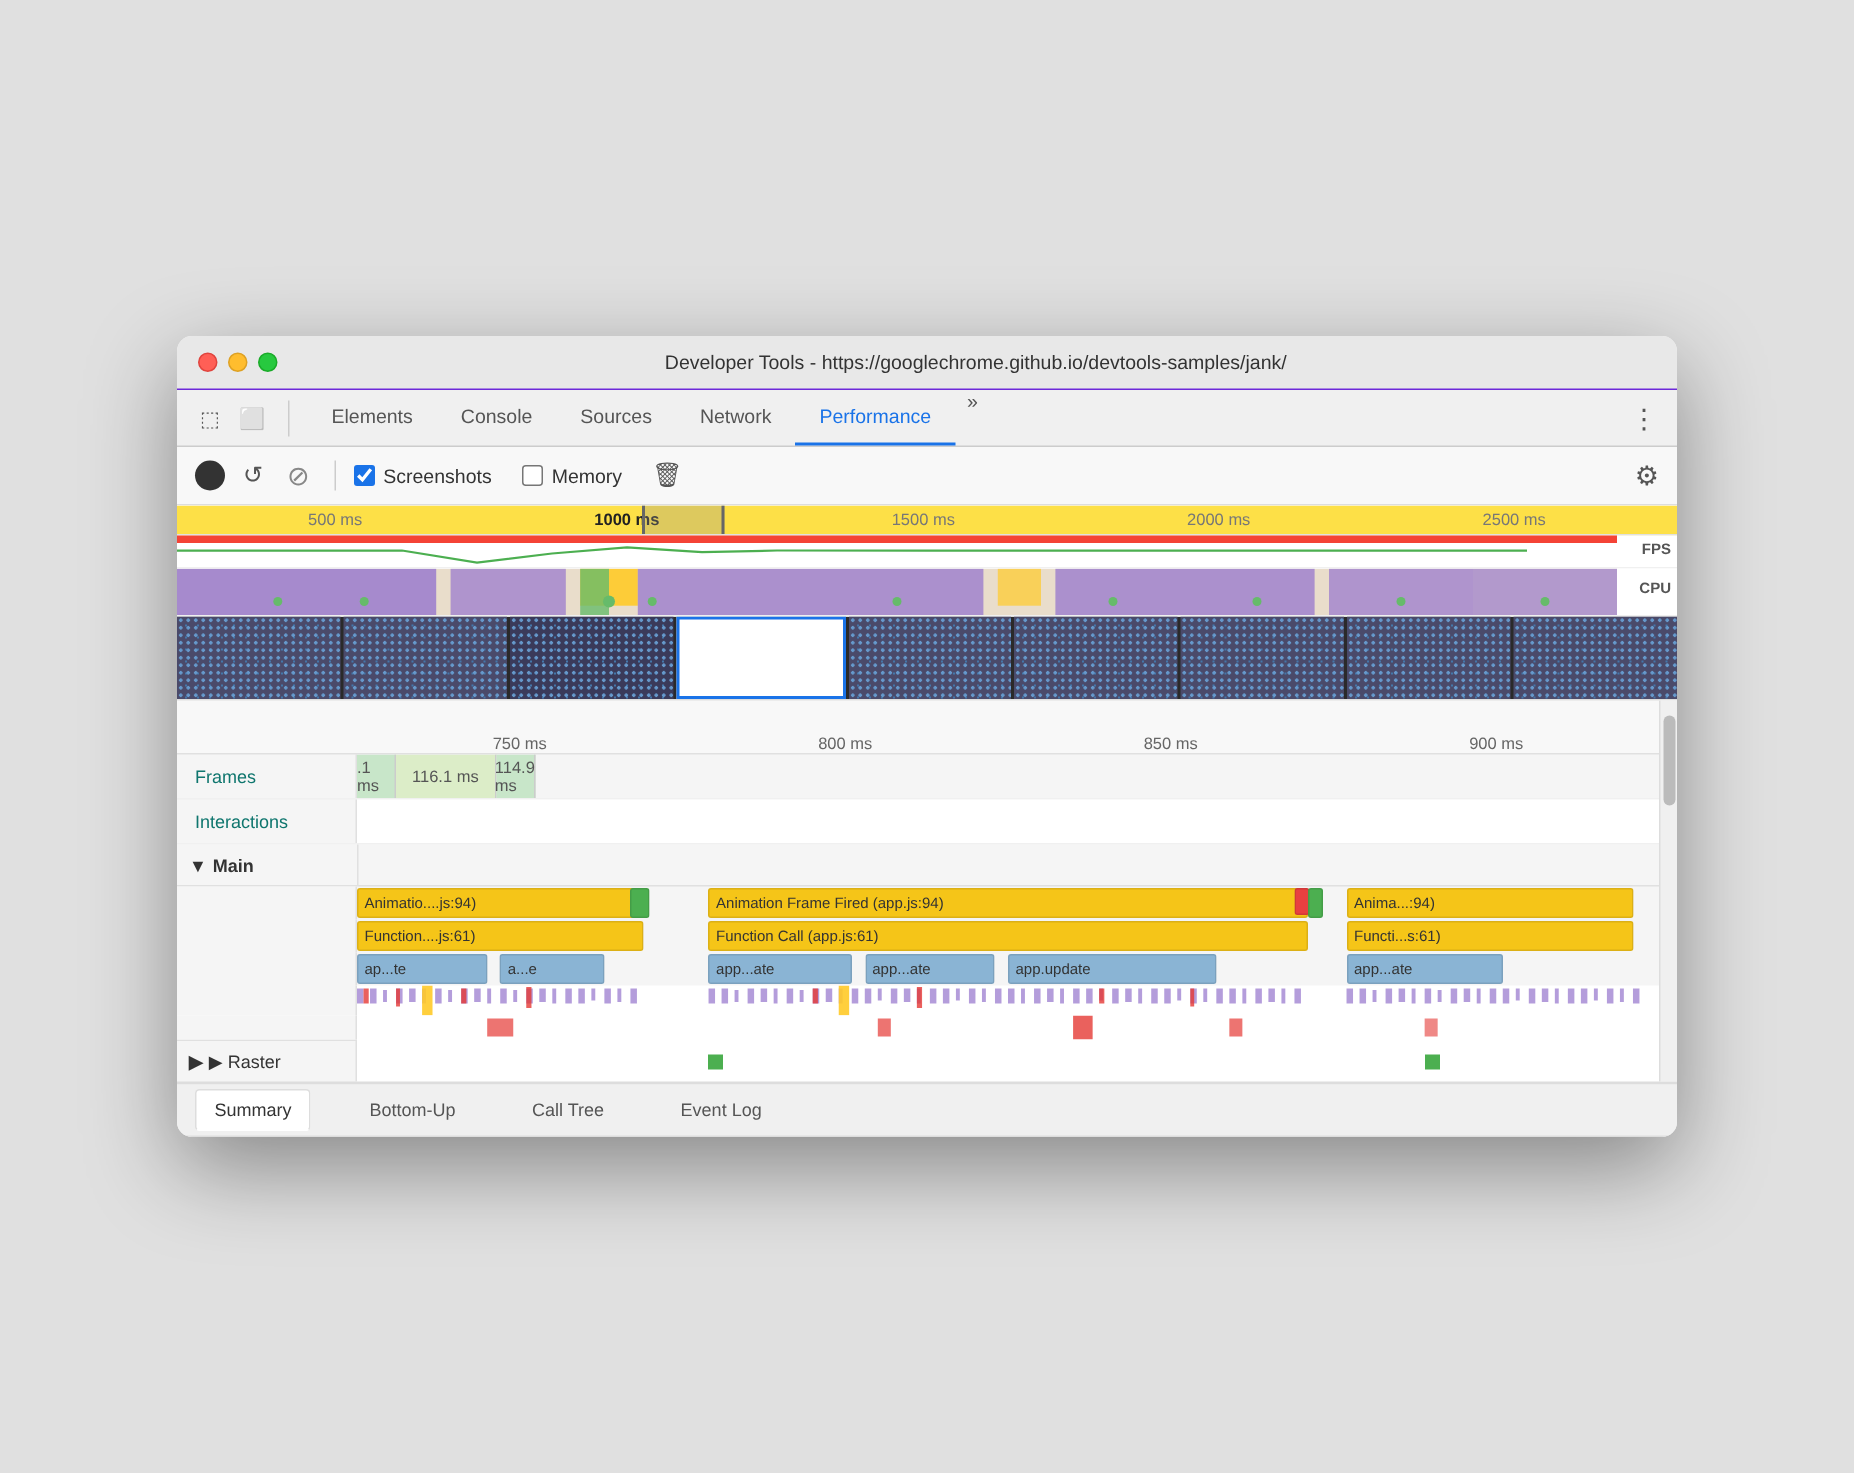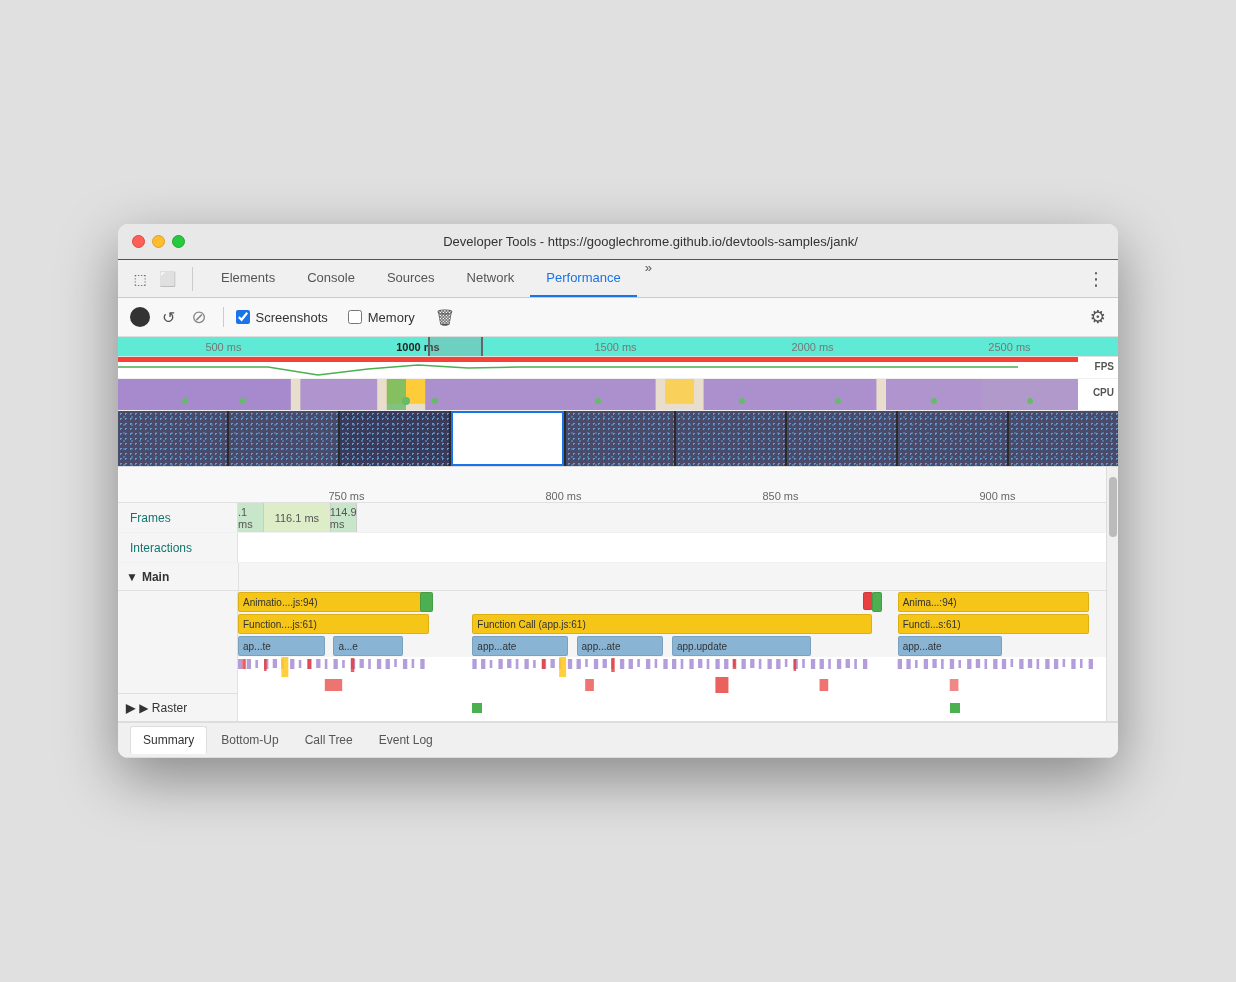--- a/index.html
+++ b/index.html
@@ -189,21 +189,21 @@
       background: #fff;
       border-bottom: 1px solid #ddd;
       overflow: hidden;
       position: relative;
     }
 
     .time-ruler {
       display: flex;
       align-items: center;
       height: 20px;
-      background: #5eead4;
+      background: #fde047;
       border-bottom: 1px solid #e0e0e0;
       padding: 0 10px;
       font-size: 11px;
       color: #777;
       position: relative;
       text-align: right;
     }
 
     .time-ruler-labels {
       display: flex;
@@ -458,20 +458,21 @@
       border-top: 2px solid #ddd;
     }
 
     .bottom-tabs {
       display: flex;
       align-items: center;
       background: #f0f0f0;
       border-bottom: 1px solid #ddd;
       padding: 0 12px;
       height: 35px;
+      gap: 25px;
     }
 
     .bottom-tab {
       padding: 6px 12px;
       font-size: 12px;
       color: #555;
       cursor: pointer;
       border-radius: 3px;
       margin-right: 2px;
     }
@@ -708,20 +709,21 @@
         </div>
         <div style="flex:1;height:100%;border-left:1px solid #e0e0e0;"></div>
       </div>
 
       <div class="flame-row">
         <div class="flame-label-col"></div>
         <div class="flame-content">
           <div class="flame-block flame-yellow" style="left:0%;width:22%;">Animatio....js:94)</div>
 
           <div class="flame-block" style="left:21%;width:1.5%;background:#4caf50;"></div>
+          <div class="flame-block flame-yellow" style="left:27%;width:46%;">Animation Frame Fired (app.js:94)</div>
           <div class="flame-block" style="left:72%;width:1%;background:#e84040;height:18px;top:1px;"></div>
           <div class="flame-block" style="left:73%;width:1%;background:#4caf50;"></div>
           <div class="flame-block flame-yellow" style="left:76%;width:22%;">Anima...:94)</div>
         </div>
       </div>
 
       <div class="flame-row">
         <div class="flame-label-col"></div>
         <div class="flame-content">
           <div class="flame-block flame-yellow" style="left:0%;width:22%;">Function....js:61)</div>

